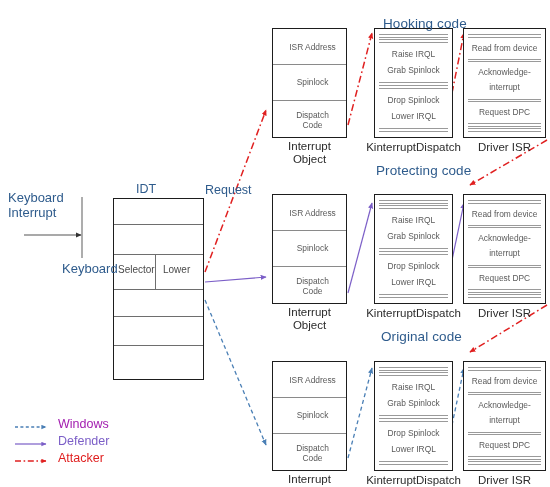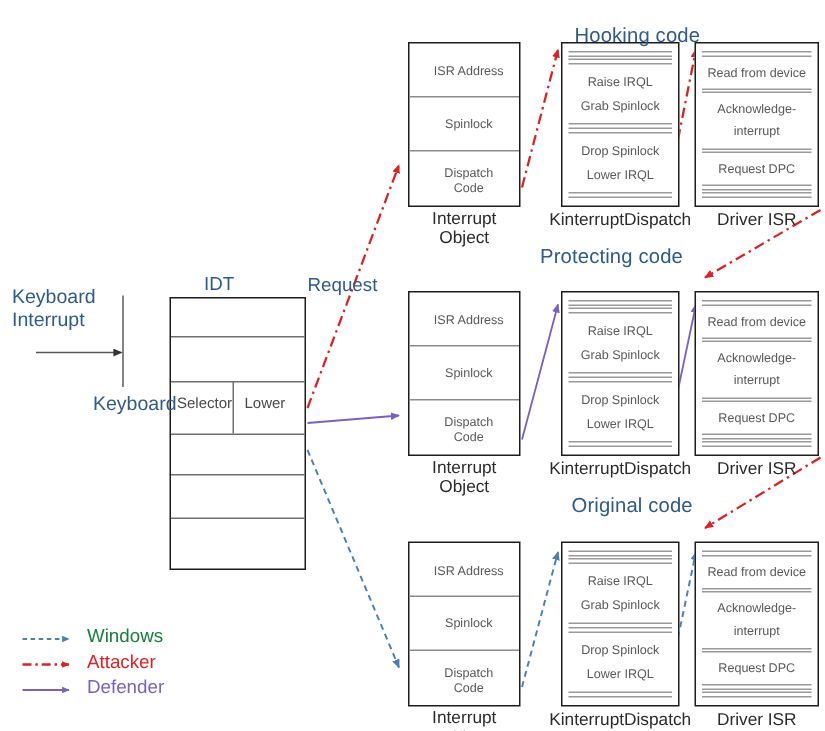--- a/index.html
+++ b/index.html
@@ -103,21 +103,21 @@
     <line x1="205" y1="282" x2="266" y2="277" stroke="#7b5ec7" stroke-width="1.2" marker-end="url(#ah-purple)"></line>
     <line x1="348" y1="293" x2="372" y2="203" stroke="#7b5ec7" stroke-width="1.2" marker-end="url(#ah-purple)"></line>
     <line x1="452" y1="260" x2="464" y2="203" stroke="#7b5ec7" stroke-width="1.2" marker-end="url(#ah-purple)"></line>
 
     <line x1="205" y1="300" x2="266" y2="445" stroke="#4a7fb5" stroke-width="1.3" stroke-dasharray="4,3" marker-end="url(#ah-blue)"></line>
     <line x1="348" y1="458" x2="372" y2="368" stroke="#4a7fb5" stroke-width="1.3" stroke-dasharray="4,3" marker-end="url(#ah-blue)"></line>
     <line x1="452" y1="425" x2="464" y2="368" stroke="#4a7fb5" stroke-width="1.3" stroke-dasharray="4,3" marker-end="url(#ah-blue)"></line>
   </svg>
 
   <div class="section-title" style="left:383px;top:16px;">Hooking code</div>
-  <div class="section-title" style="left:360px;top:163px;">Protecting code</div>
+  <div class="section-title" style="left:376px;top:163px;">Protecting code</div>
   <div class="section-title" style="left:381px;top:329px;text-align:center;">Original code</div>
 
   <div class="plain-label" style="left:8px;top:190px;">
     <span>Keyboard</span><br>
     <span>Interrupt</span>
   </div>
   <div class="plain-label" style="left:62px;top:261px;">Keyboard</div>
   <div class="plain-label" style="left:136px;top:182px;font-size:12.5px;color:#2e5b8c;">IDT</div>
   <div class="plain-label" style="left:205px;top:183px;font-size:12.5px;">Request</div>
 
@@ -342,46 +342,46 @@
       <span class="legend-swatch">
         <svg width="38" height="12" viewBox="0 0 38 12" xmlns="http://www.w3.org/2000/svg">
           <defs>
             <marker id="lg-blue" markerWidth="6" markerHeight="6" refX="4.6" refY="2.2" orient="auto" markerUnits="userSpaceOnUse">
               <path d="M0,0 L5,2.2 L0,4.4 z" fill="#4a7fb5"></path>
             </marker>
           </defs>
           <line x1="1" y1="6" x2="32" y2="6" stroke="#4a7fb5" stroke-width="1.4" stroke-dasharray="3,2.4" marker-end="url(#lg-blue)"></line>
         </svg>
       </span>
-      <span class="legend-label" style="color:#15803d;">Windows</span>
+      <span class="legend-label" style="color:#a21caf;">Windows</span>
+    </div>
+
+    <div class="legend-row">
+      <span class="legend-swatch">
+        <svg width="38" height="12" viewBox="0 0 38 12" xmlns="http://www.w3.org/2000/svg">
+          <defs>
+            <marker id="lg-purple" markerWidth="6" markerHeight="6" refX="4.6" refY="2.2" orient="auto" markerUnits="userSpaceOnUse">
+              <path d="M0,0 L5,2.2 L0,4.4 z" fill="#7b5ec7"></path>
+            </marker>
+          </defs>
+          <line x1="1" y1="6" x2="32" y2="6" stroke="#7b5ec7" stroke-width="1.2" marker-end="url(#lg-purple)"></line>
+        </svg>
+      </span>
+      <span class="legend-label" style="color:#7b5ec7;">Defender</span>
     </div>
 
     <div class="legend-row">
       <span class="legend-swatch">
         <svg width="38" height="12" viewBox="0 0 38 12" xmlns="http://www.w3.org/2000/svg">
           <defs>
             <marker id="lg-red" markerWidth="6" markerHeight="6" refX="4.6" refY="2.2" orient="auto" markerUnits="userSpaceOnUse">
               <path d="M0,0 L5,2.2 L0,4.4 z" fill="#e02020"></path>
             </marker>
           </defs>
           <line x1="1" y1="6" x2="32" y2="6" stroke="#e02020" stroke-width="1.7" stroke-dasharray="6,2.6,1.6,2.6" marker-end="url(#lg-red)"></line>
         </svg>
       </span>
       <span class="legend-label" style="color:#e02020;">Attacker</span>
     </div>
 
-    <div class="legend-row">
-      <span class="legend-swatch">
-        <svg width="38" height="12" viewBox="0 0 38 12" xmlns="http://www.w3.org/2000/svg">
-          <defs>
-            <marker id="lg-purple" markerWidth="6" markerHeight="6" refX="4.6" refY="2.2" orient="auto" markerUnits="userSpaceOnUse">
-              <path d="M0,0 L5,2.2 L0,4.4 z" fill="#7b5ec7"></path>
-            </marker>
-          </defs>
-          <line x1="1" y1="6" x2="32" y2="6" stroke="#7b5ec7" stroke-width="1.2" marker-end="url(#lg-purple)"></line>
-        </svg>
-      </span>
-      <span class="legend-label" style="color:#7b5ec7;">Defender</span>
-    </div>
-
   </div>
 
 </div>
 
 </body></html>

